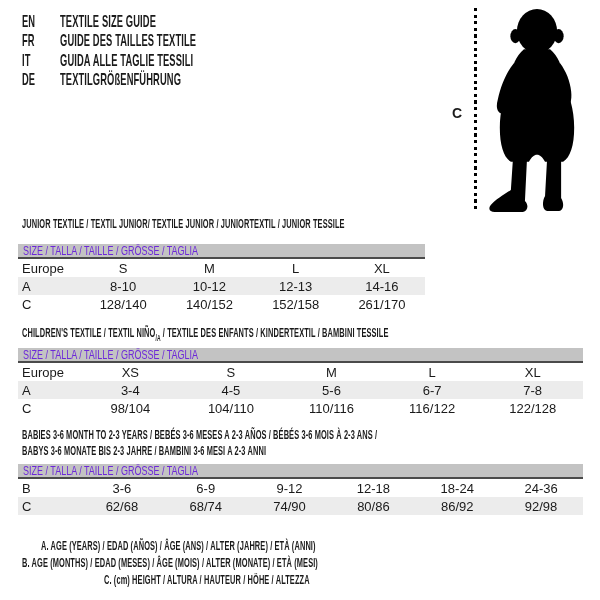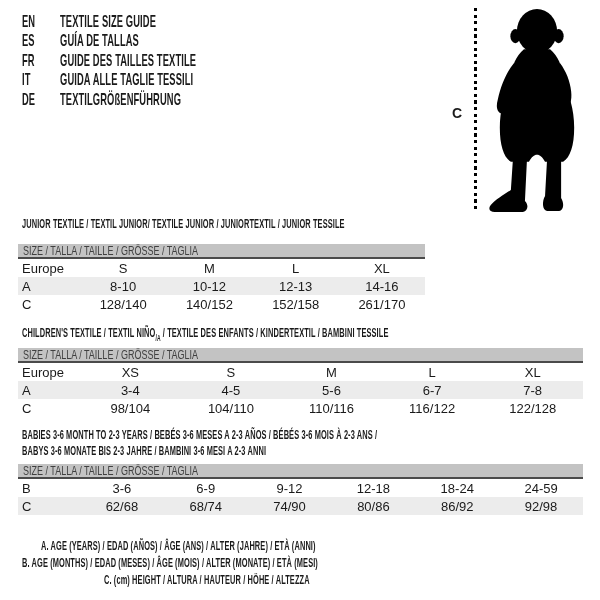--- a/index.html
+++ b/index.html
@@ -32,21 +32,21 @@
   .height-label{position:absolute;left:452px;top:105px;font-weight:bold;font-size:14px;}
   .baby{position:absolute;left:486px;top:7px;}
   
   .tbl-title{position:absolute;font-size:13.5px;line-height:16px;}
   .tbl{position:absolute;left:18px;}
   .t1{width:407px;}
   .t23{width:565px;}
   .size-bar{
     height:15px;background:#c3c3c3;border-bottom:2px solid #4a4a4a;
     display:flex;align-items:center;padding-left:5px;box-sizing:border-box;
-    font-size:12.5px;color:#404040;
+    font-size:12.5px;color:#6d28d9;
   }
   .size-bar .bar-txt{
     display:inline-block;white-space:nowrap;
     transform:scaleX(0.72);transform-origin:0 50%;
   }
   .trow{display:grid;height:18px;align-items:center;font-size:13px;}
   .t1 .trow{grid-template-columns:62px repeat(4,1fr);}
   .t23-5 .trow{grid-template-columns:62px repeat(5,1fr);}
   .t23-6 .trow{grid-template-columns:62px repeat(6,1fr);}
   .trow.shaded{background:#ececec;}
@@ -59,24 +59,20 @@
 </style>
 </head>
 <body>
 
 <div class="page">
 
   <div class="langs">
     <div class="lang-row">
       <span class="lang-code"><span class="cond">EN</span></span>
       <span><span class="cond">TEXTILE SIZE GUIDE</span></span>
-    </div>
-    <div class="lang-row">
-      <span class="lang-code"><span class="cond">ES</span></span>
-      <span><span class="cond">GUÍA DE TALLAS</span></span>
     </div>
     <div class="lang-row">
       <span class="lang-code"><span class="cond">FR</span></span>
       <span><span class="cond">GUIDE DES TAILLES TEXTILE</span></span>
     </div>
     <div class="lang-row">
       <span class="lang-code"><span class="cond">IT</span></span>
       <span><span class="cond">GUIDA ALLE TAGLIE TESSILI</span></span>
     </div>
     <div class="lang-row">
@@ -171,21 +167,21 @@
     <div class="size-bar">
       <span class="bar-txt">SIZE / TALLA / TAILLE / GRÖSSE / TAGLIA</span>
     </div>
     <div class="trow">
       <div class="tlabel">B</div>
       <div class="tcell">3-6</div>
       <div class="tcell">6-9</div>
       <div class="tcell">9-12</div>
       <div class="tcell">12-18</div>
       <div class="tcell">18-24</div>
-      <div class="tcell">24-59</div>
+      <div class="tcell">24-36</div>
     </div>
     <div class="trow shaded">
       <div class="tlabel">C</div>
       <div class="tcell">62/68</div>
       <div class="tcell">68/74</div>
       <div class="tcell">74/90</div>
       <div class="tcell">80/86</div>
       <div class="tcell">86/92</div>
       <div class="tcell">92/98</div>
     </div>

